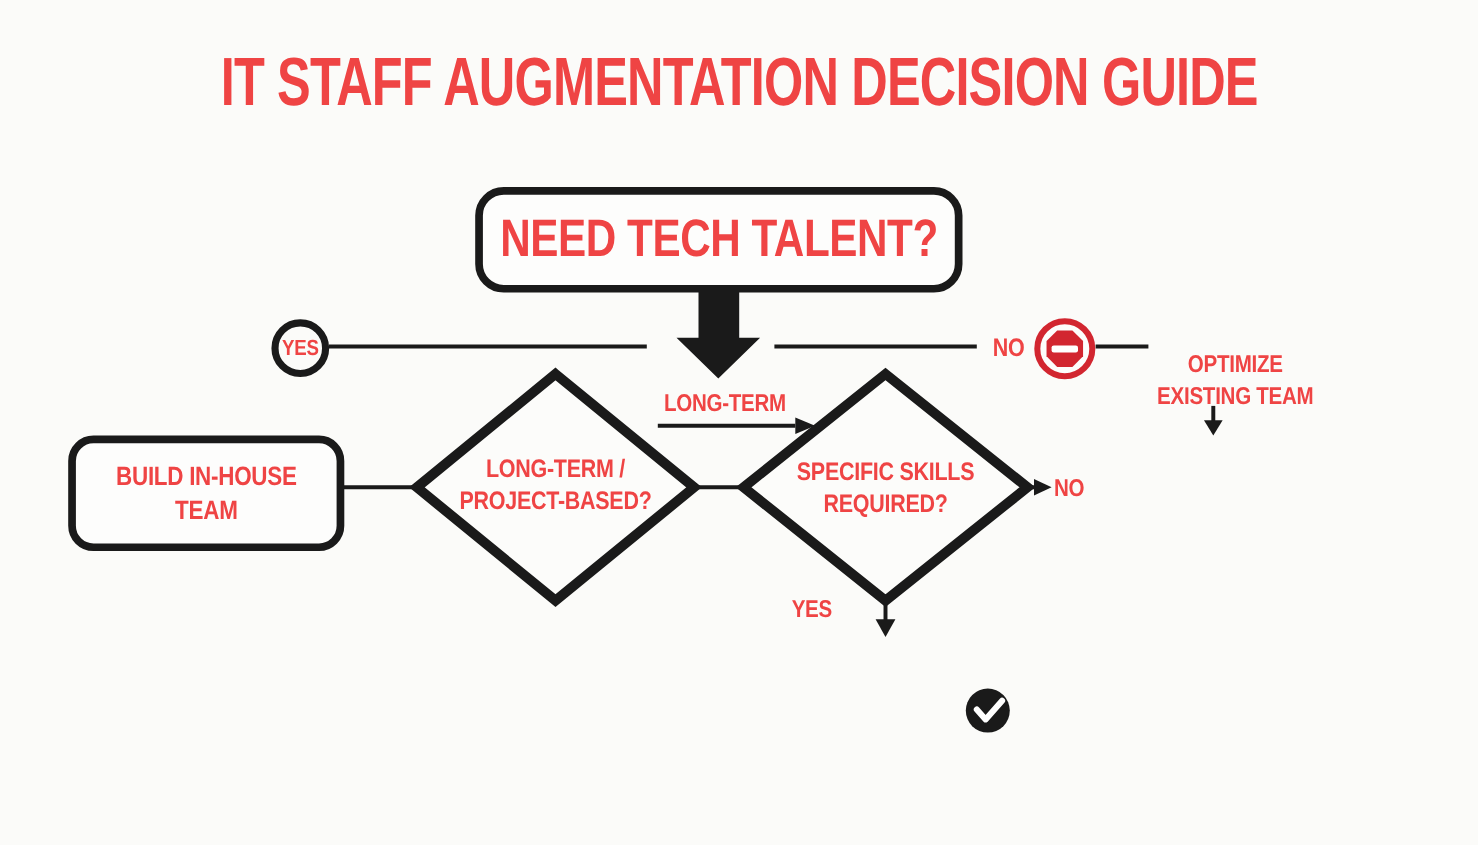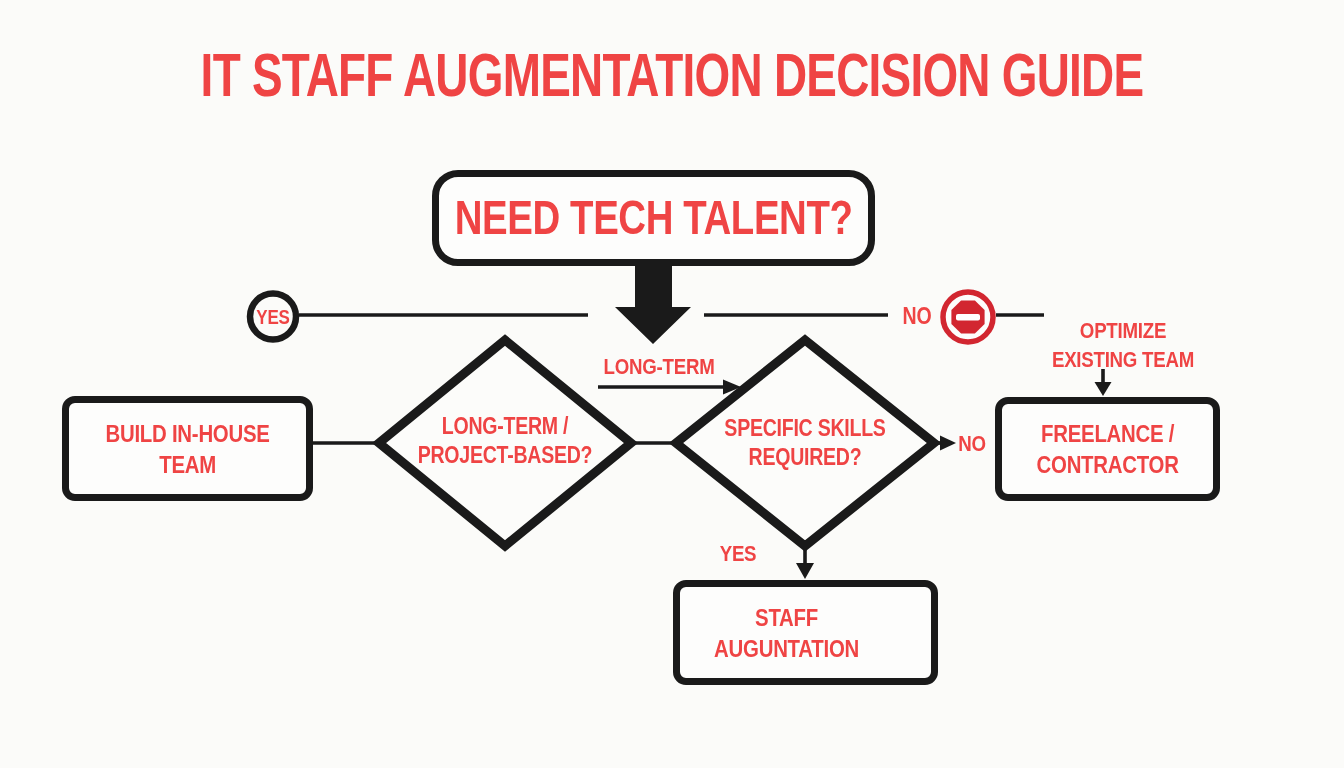--- a/index.html
+++ b/index.html
@@ -42,21 +42,21 @@
   .lbl-yes1     { left:249px;  top:307px; width:48px;  font-size:20px; line-height:20px; }
   .lbl-no1      { left:887px;  top:305px; width:60px;  font-size:23px; line-height:23px; }
   .lbl-optimize { left:1024px; top:316px; width:198px; font-size:22px; line-height:29px; }
   .lbl-longterm { left:579px;  top:355px; width:160px; font-size:22px; line-height:23px; }
   .lbl-no2      { left:947px;  top:432px; width:50px;  font-size:22px; line-height:23px; }
   .lbl-yes2     { left:711px;  top:542px; width:54px;  font-size:22px; line-height:23px; }
   .lbl-d1       { left:393px;  top:412px; width:224px; font-size:23px; line-height:29px; }
   .lbl-d2       { left:693px;  top:414px; width:224px; font-size:23px; line-height:29px; }
 
   #start-box     { left:432px; top:170px; width:443px; height:96px;border-radius:26px; }
-  #build-box     { left:62px;  top:396px; width:251px; height:105px; }
+  #build-box     { left:62px;  top:396px; width:251px; height:105px;border-radius:23px; }
   #freelance-box { left:995px; top:397px; width:225px; height:104px; }
   #staff-box     { left:673px; top:580px; width:265px; height:105px; }
 </style>
 </head>
 <body>
 
 <div class="stage">
 
   <svg class="layer" width="1344" height="768" viewBox="0 0 1344 768">
 
@@ -124,27 +124,15 @@
     <span>REQUIRED?</span>
   </div>
 
   <div class="node-box" id="build-box">
     <div class="box-label">
       <span>BUILD IN-HOUSE</span>
       <span>TEAM</span>
     </div>
   </div>
 
-  <div class="node-box" id="freelance-box">
-    <div class="box-label">
-      <span>FREELANCE /</span>
-      <span>CONTRACTOR</span>
-    </div>
-  </div>
 
-  <div class="node-box" id="staff-box">
-    <div class="box-label">
-      <span>STAFF</span>
-      <span>AUGUNTATION</span>
-    </div>
-  </div>
 
 </div>
 
 </body></html>

